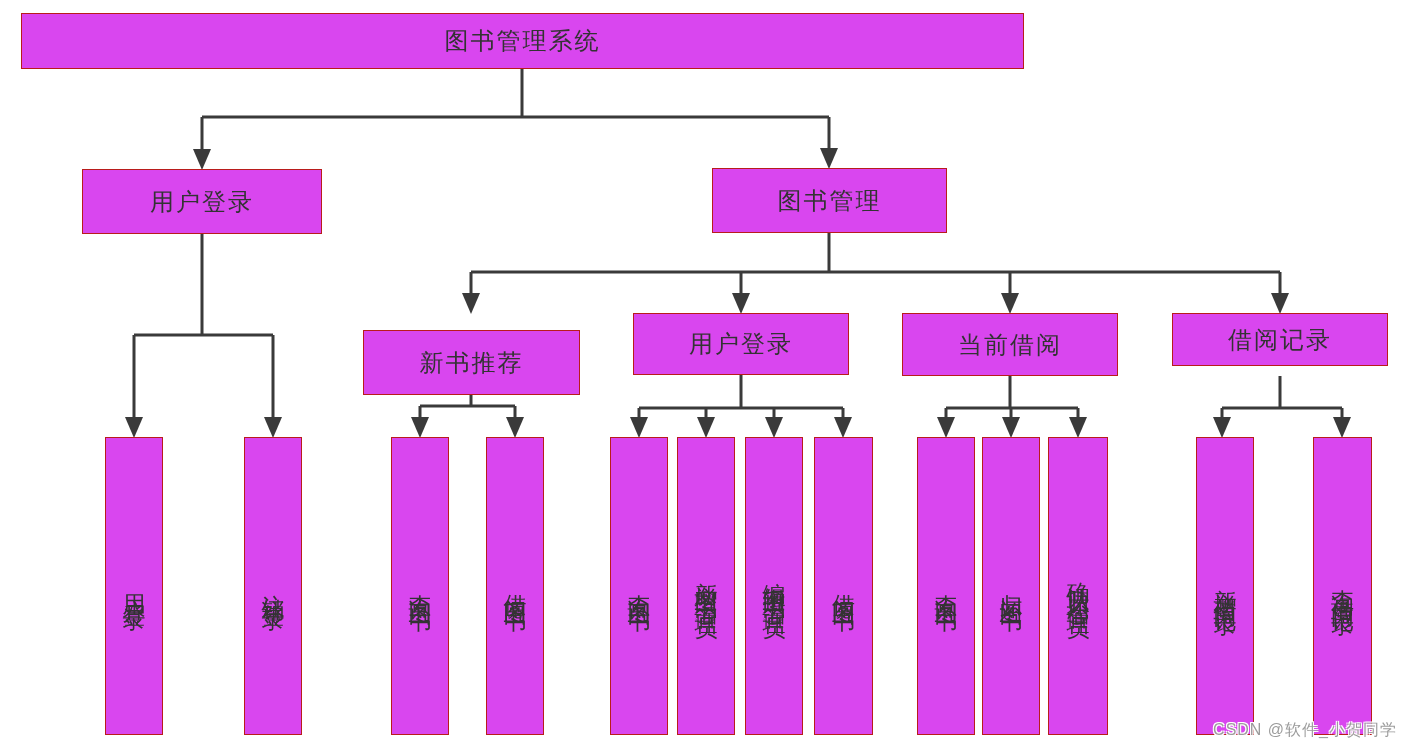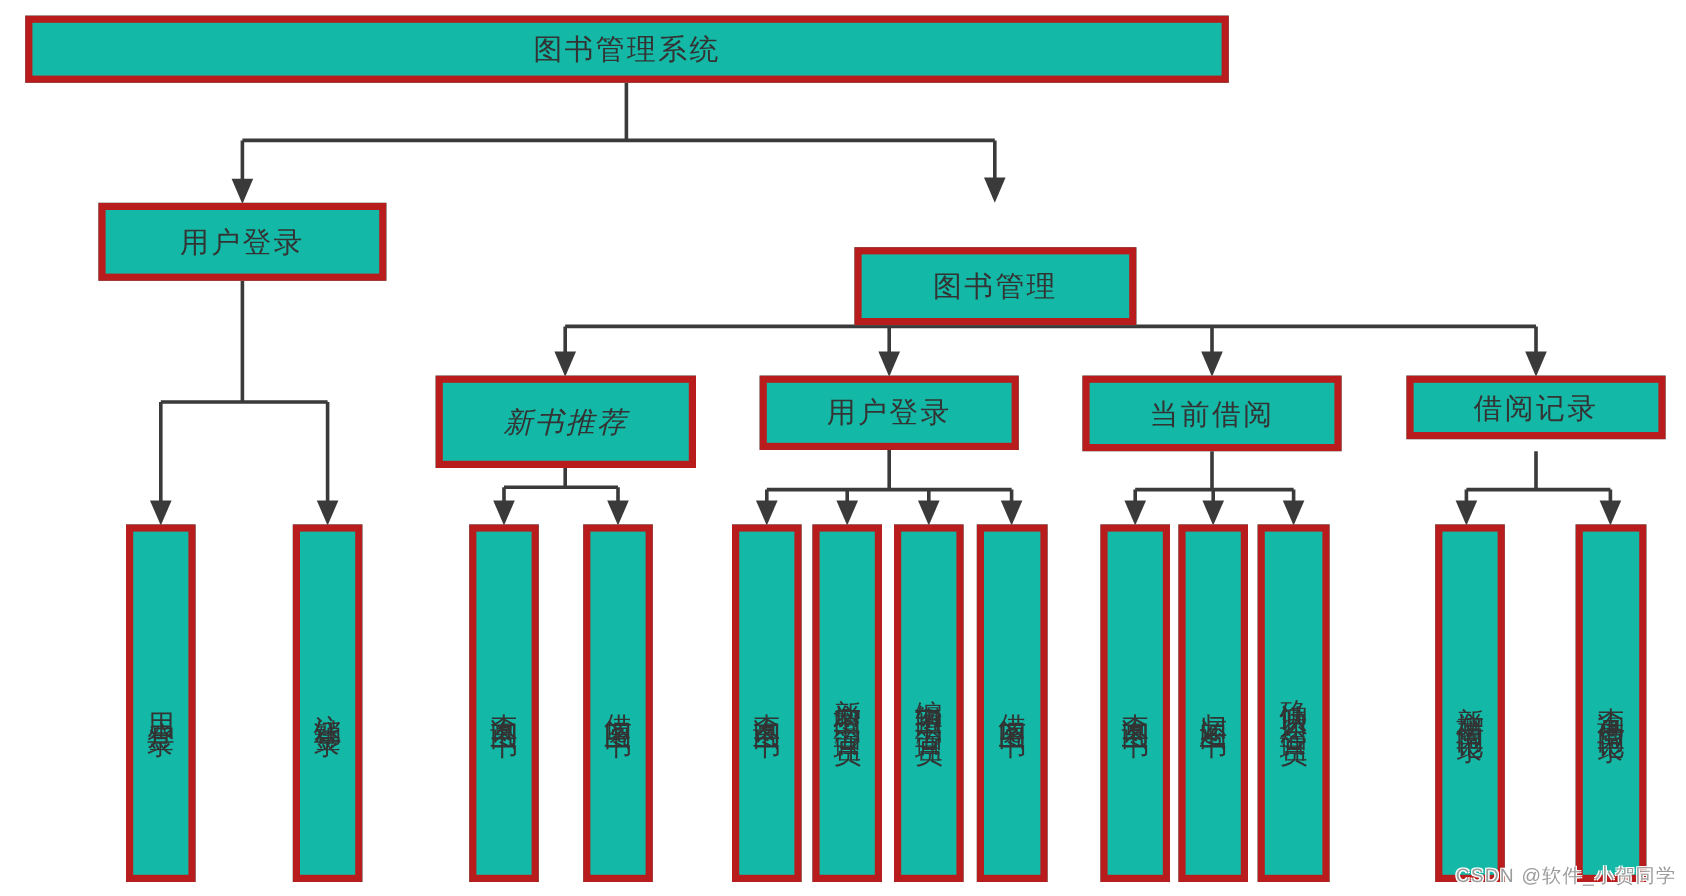--- a/index.html
+++ b/index.html
@@ -19,43 +19,43 @@
     position: absolute;
     left: 0;
     top: 0;
     width: 1405px;
     height: 747px;
     pointer-events: none;
   }
   .node {
     position: absolute;
     box-sizing: border-box;
-    border: 6px solid #b91c1c;
-    background: #14b8a6;
+    border: 1px solid #b91c1c;
+    background: #d946ef;
     color: #333333;
     display: flex;
     align-items: center;
     justify-content: center;
     font-size: 24px;
     letter-spacing: 2px;
     white-space: nowrap;
     z-index: 2;
   }
   .leaf {
     writing-mode: vertical-rl;
     text-orientation: mixed;
     letter-spacing: 5px;
     font-size: 23px;
     line-height: 1;
   }
   
   .n-root  { left: 21px;  top: 13px;  width: 1003px; height: 56px; }
   .n-login { left: 82px;  top: 169px; width: 240px;  height: 65px; }
-  .n-mgmt  { left: 712px; top: 168px; width: 235px;  height: 65px; margin-top: 38px; }
-  .n-m1 { left: 363px;  top: 313px; width: 217px; height: 77px; font-style: italic; }
+  .n-mgmt  { left: 712px; top: 168px; width: 235px;  height: 65px; }
+  .n-m1 { left: 363px;  top: 330px; width: 217px; height: 65px; }
   .n-m2 { left: 633px;  top: 313px; width: 216px; height: 62px; }
   .n-m3 { left: 902px;  top: 313px; width: 216px; height: 63px; }
   .n-m4 { left: 1172px; top: 313px; width: 216px; height: 53px; }
   .leaf { top: 437px; height: 298px; }
   .n-l1  { left: 105px;  width: 58px; }
   .n-l2  { left: 244px;  width: 58px; }
   .n-l3  { left: 391px;  width: 58px; }
   .n-l4  { left: 486px;  width: 58px; }
   .n-l5  { left: 610px;  width: 58px; }
   .n-l6  { left: 677px;  width: 58px; }

